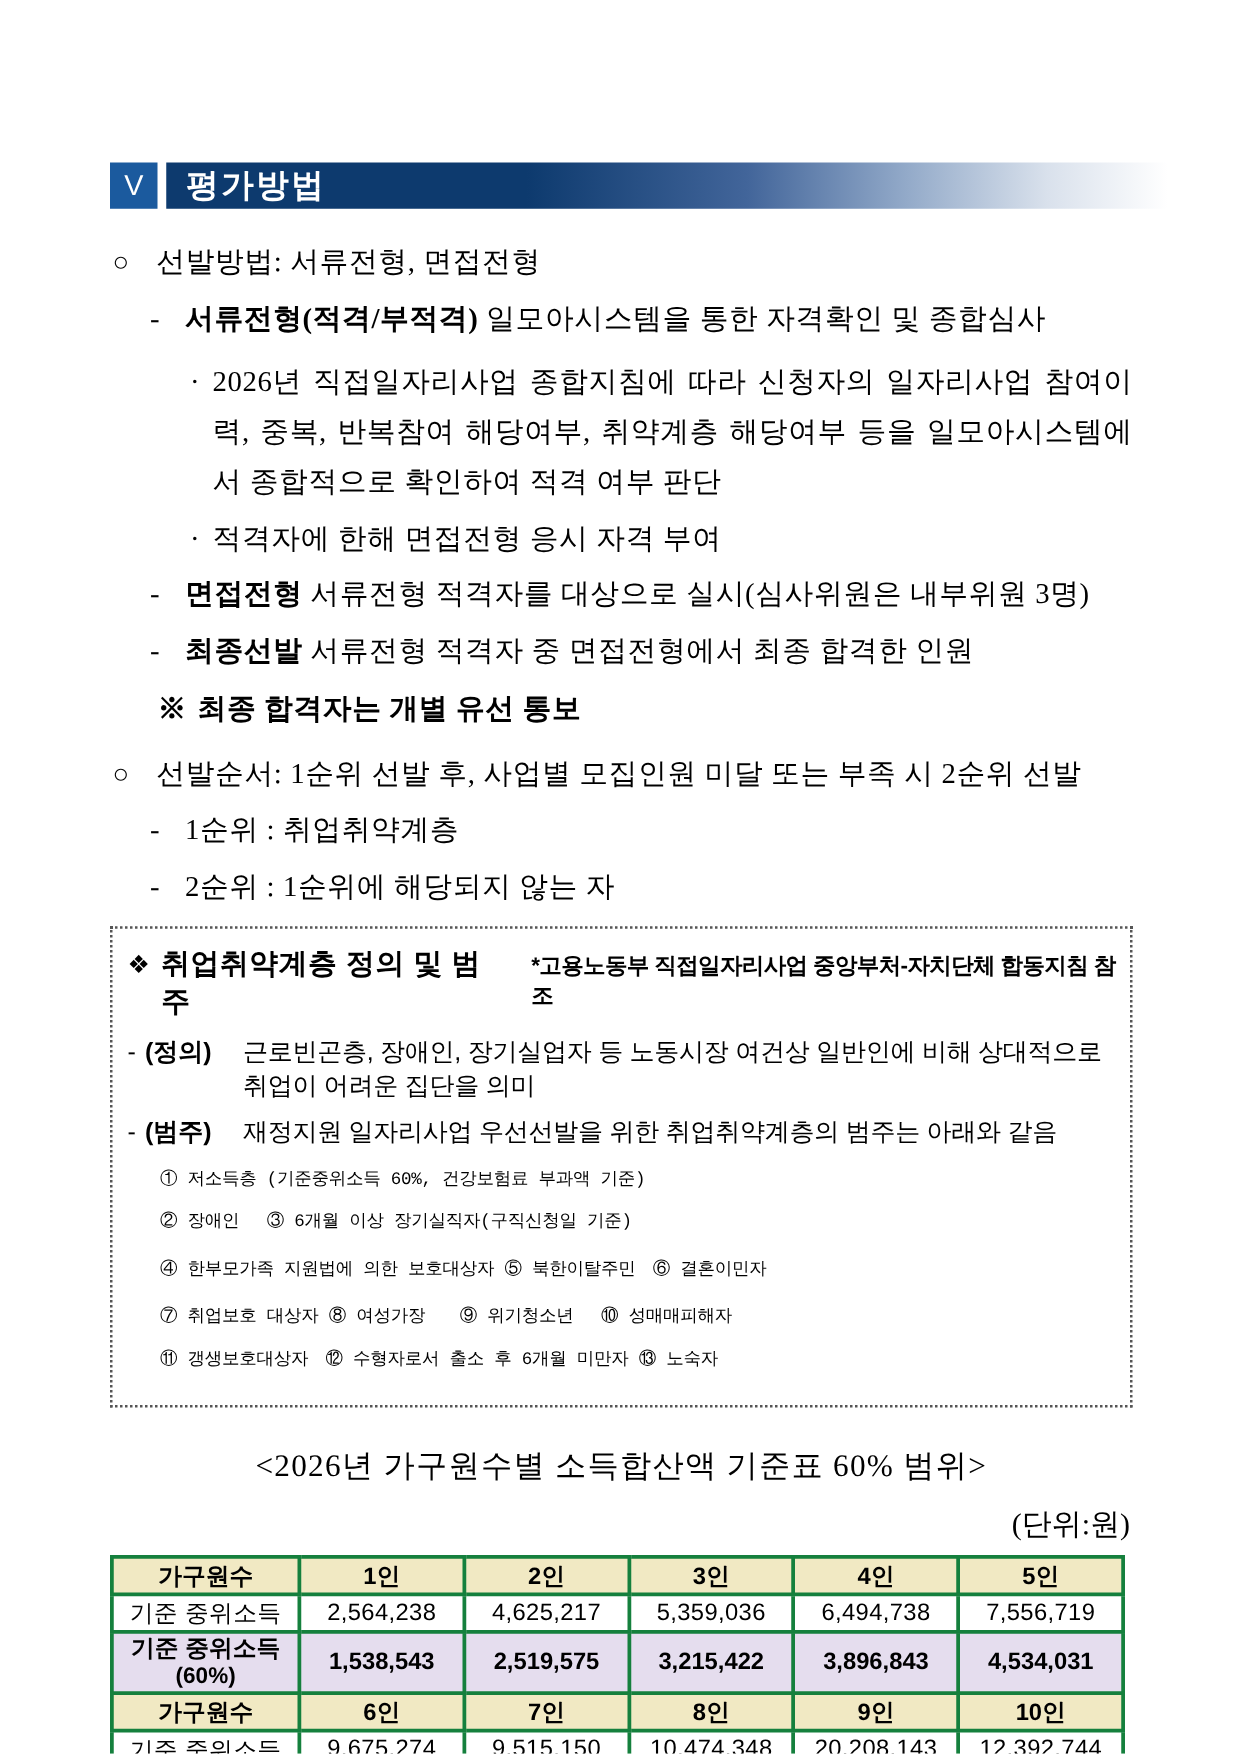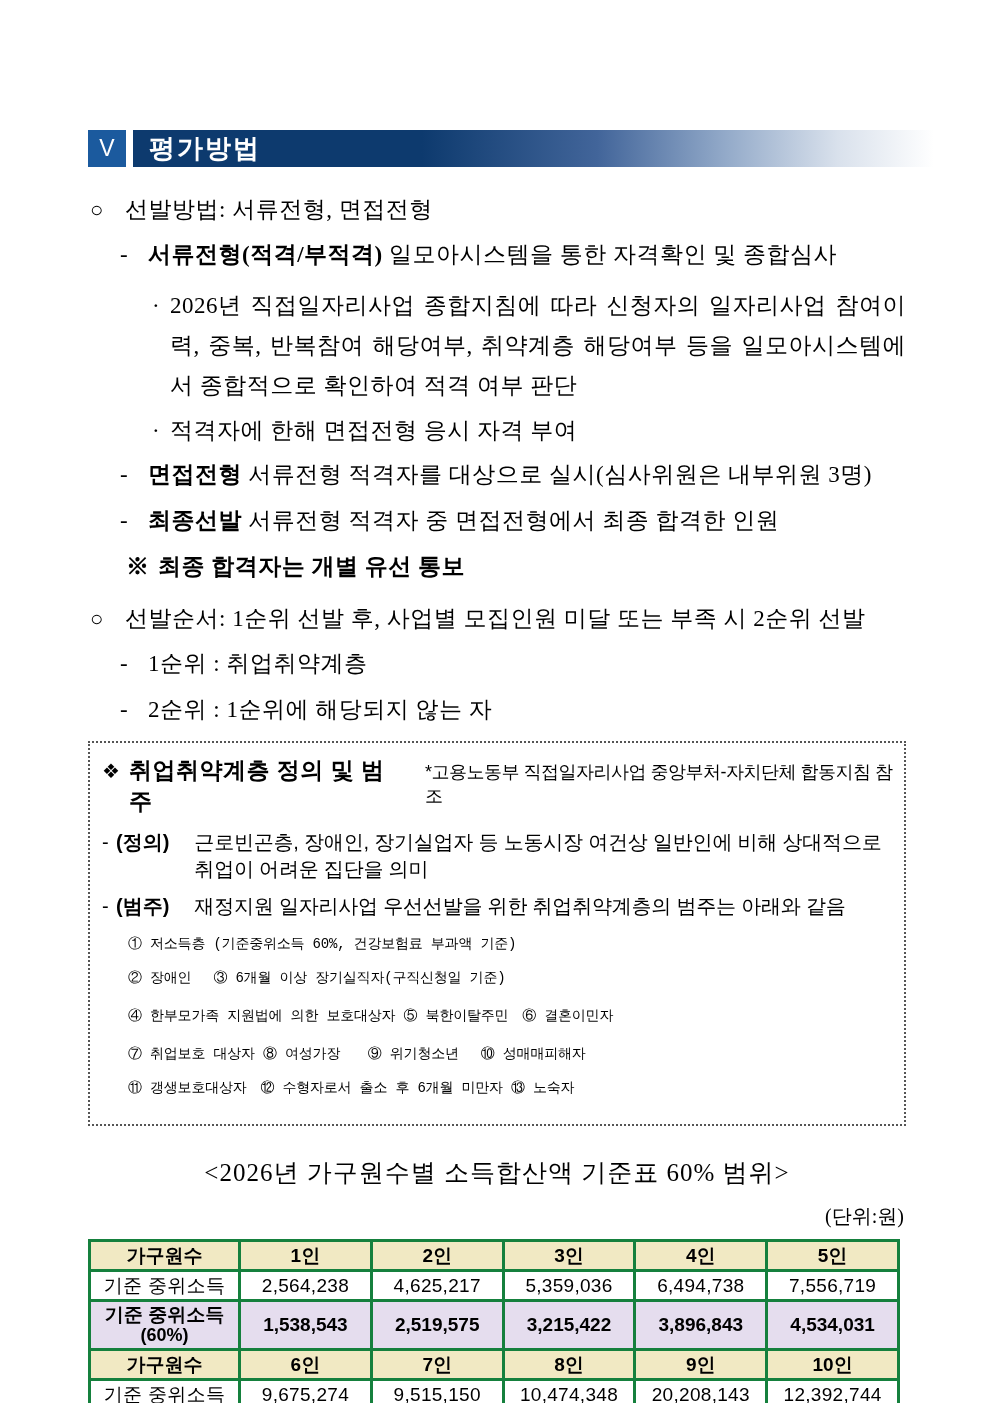--- a/index.html
+++ b/index.html
@@ -26,32 +26,32 @@
   .lvl3{padding-left:70px;font-weight:700;margin-bottom:16px;}  .lvl3 .marker{left:38px;}
   .just{text-align:justify;line-height:40px;margin-bottom:10px;}
   .gap-top{margin-top:22px;}
 
   
   .defbox{border:2px dotted #555;margin-top:14px;padding:12px 10px 14px 12px;width:792px;
           font-family:"Liberation Sans","DejaVu Sans",sans-serif;}
   .boxtitle{display:flex;align-items:baseline;margin-bottom:12px;}
   .diamond{font-size:20px;font-weight:700;margin-right:9px;}
   .btxt{font-size:23px;font-weight:800;letter-spacing:0.5px;}
-  .bnote{font-size:18px;font-weight:400;margin-left:26px;letter-spacing:-0.5px;}
+  .bnote{font-size:18px;font-weight:700;margin-left:26px;letter-spacing:-0.5px;}
   .defitem{display:flex;font-size:20px;line-height:27px;margin-bottom:10px;}
   .defdash{width:14px;flex:none;}
   .deflabel{font-weight:800;flex:none;margin-right:25px;}
   .deftext{flex:1;letter-spacing:-0.2px;}
   .cats{padding-left:26px;margin-top:12px;}
   .catline{font-size:14px;line-height:25px;margin-bottom:9px;letter-spacing:-0.2px;font-family:Liberation Mono, monospace;}
   .catline.sp{margin-top:13px;}
 
   
   .tbl-title{margin-top:30px;text-align:center;font-size:25px;letter-spacing:1px;}
-  .unit{margin-top:14px;text-align:right;font-size:20px;padding-right:2px;}
+  .unit{margin-top:14px;text-align:right;font-size:24px;padding-right:2px;}
   table.inc{border-collapse:collapse;margin-top:9px;width:812px;table-layout:fixed;
             font-family:"Liberation Sans","DejaVu Sans",sans-serif;}
   table.inc col.c0{width:150px;}
   table.inc td,table.inc th{border:3px solid #15803d;text-align:center;padding:0;font-size:19px;}
   table.inc .hrow th{background:#f1e9c3;font-weight:800;height:27px;}
   table.inc .hrow{border-top:2px solid #000;}
   table.inc .mrow td{background:#fff;font-weight:400;height:27px;letter-spacing:0.3px;}
   table.inc .prow td{background:#e5ddee;font-weight:800;height:46px;}
   table.inc{border:2px solid #000;}
   .lbl2 div{line-height:20px;}

